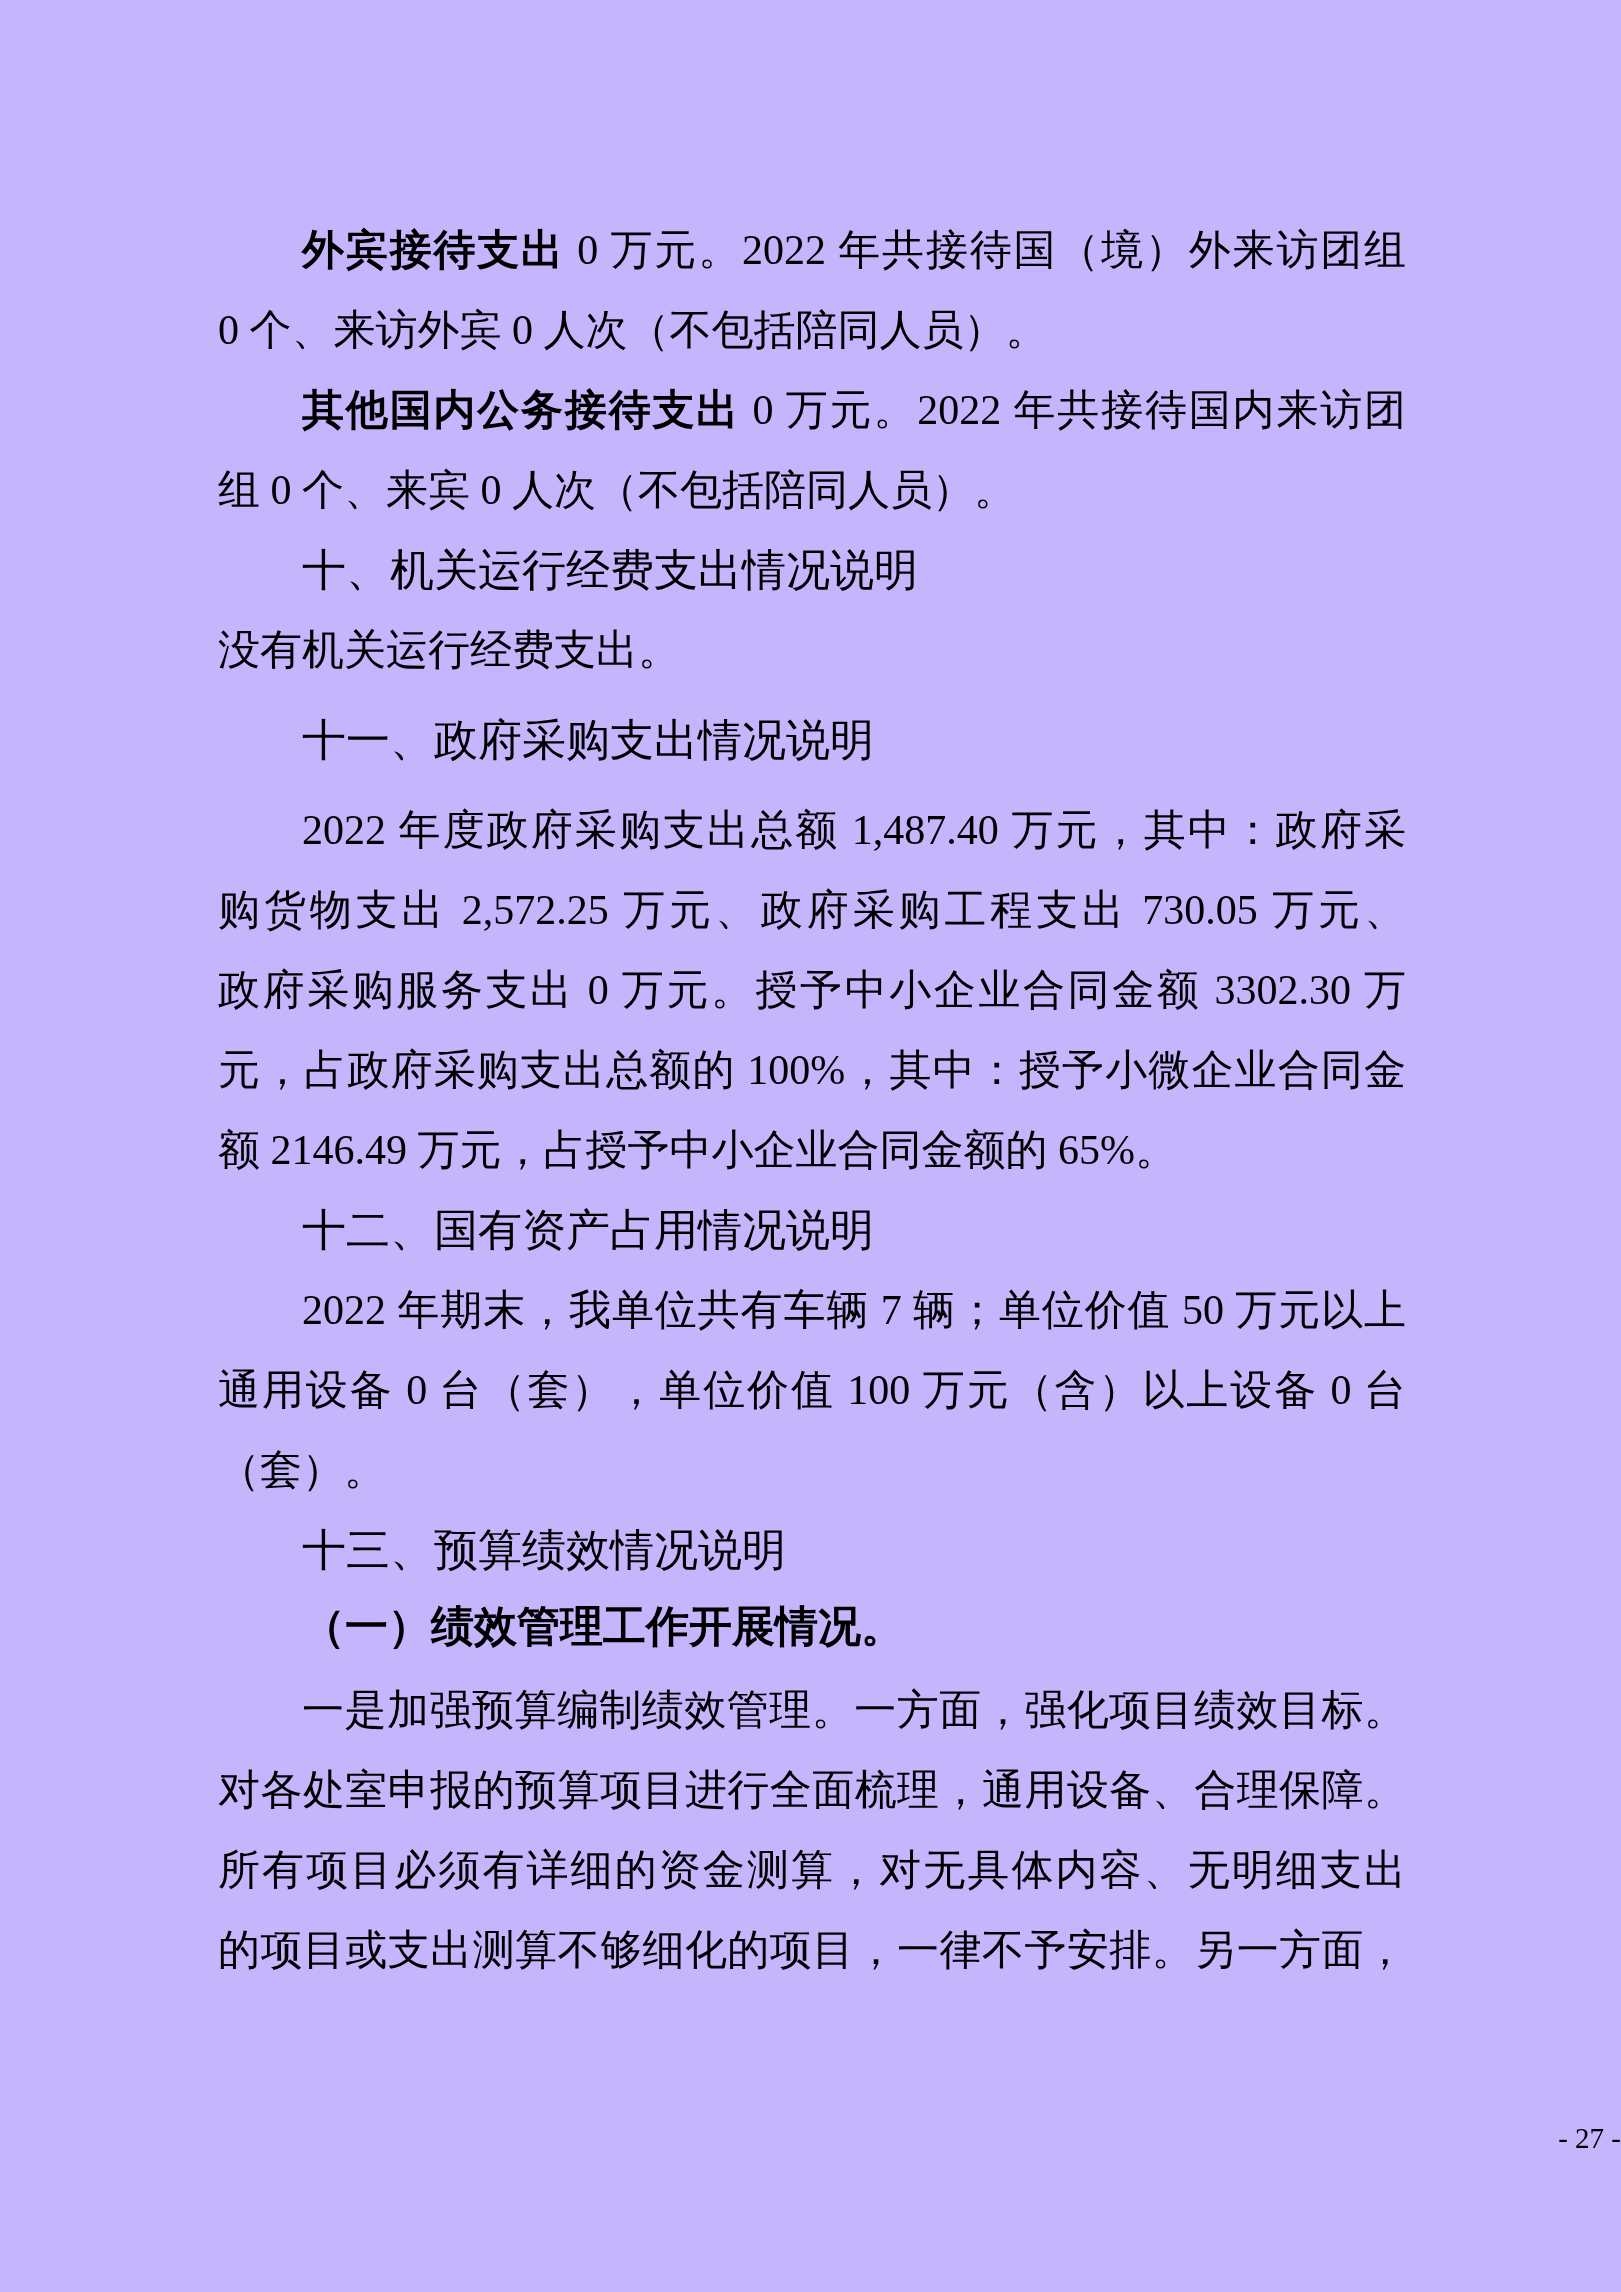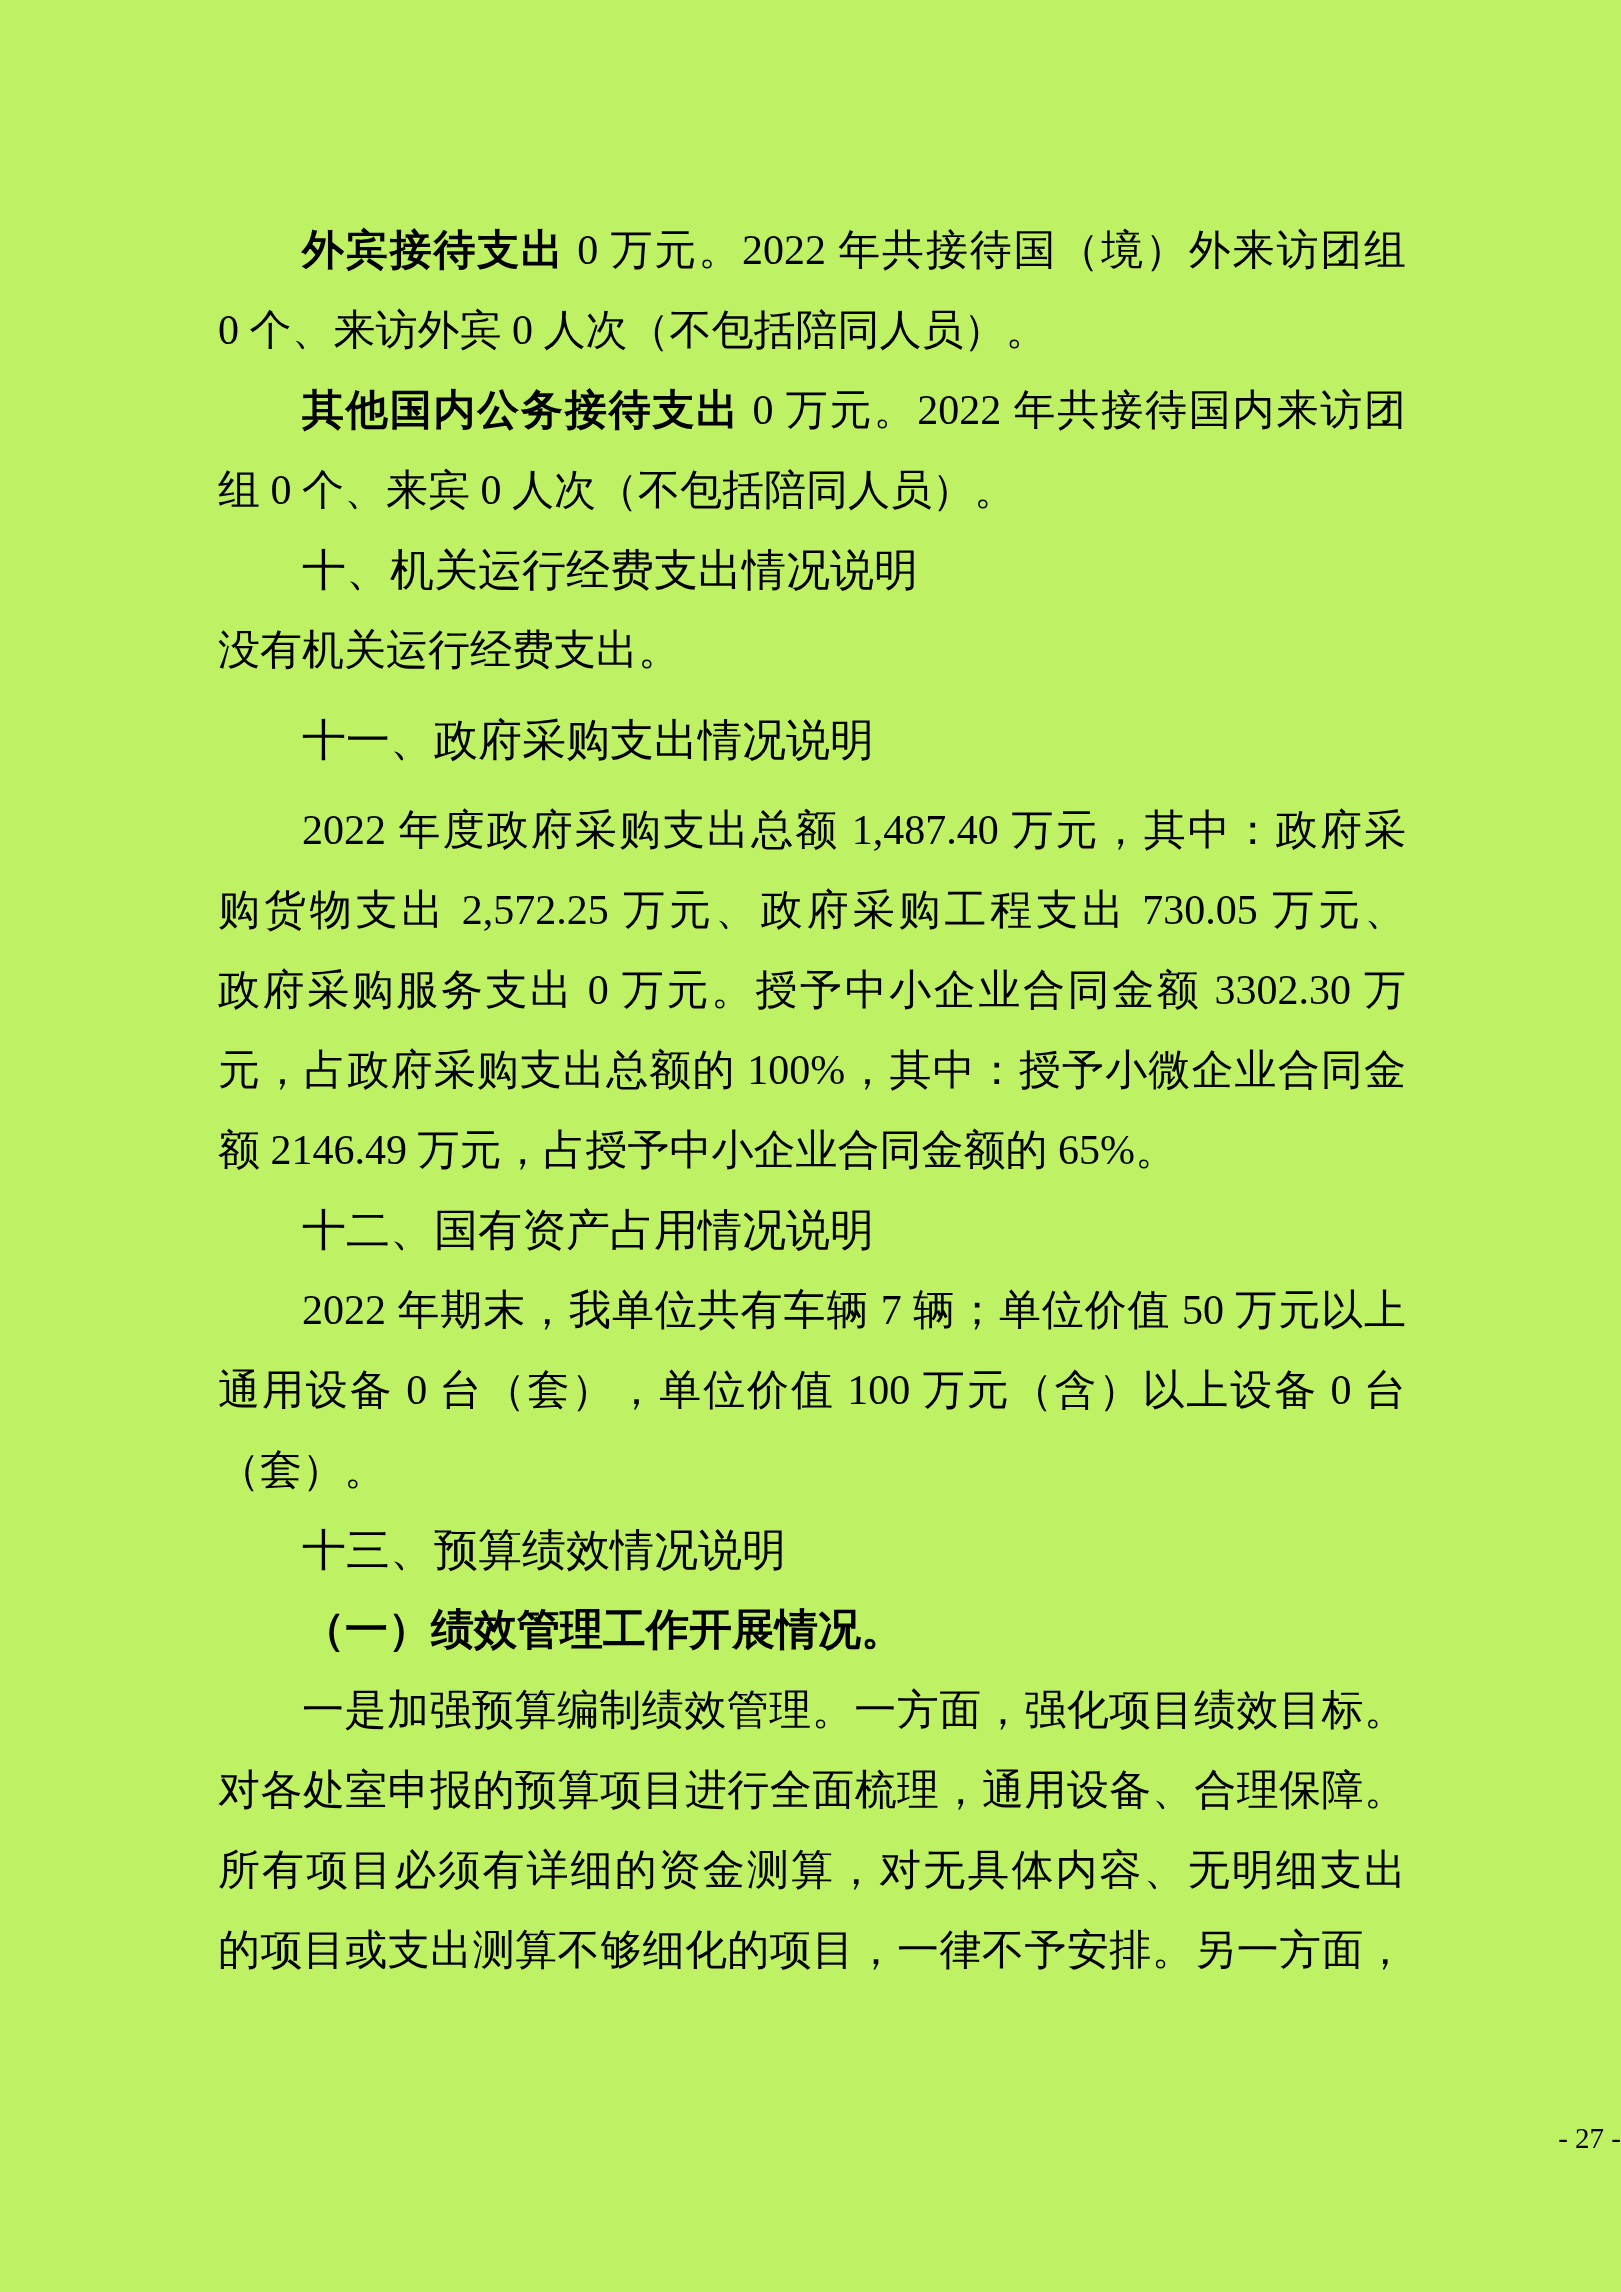--- a/index.html
+++ b/index.html
@@ -4,21 +4,21 @@
 <style>
   html, body {
     margin: 0;
     padding: 0;
     background: #ffffff;
   }
   .page {
     position: relative;
     width: 1621px;
     height: 2293px;
-    background: #bef264;
+    background: #c4b5fd;
     overflow: hidden;
     color: #000000;
   }
   .text-column {
     position: absolute;
     left: 218px;
     top: 210px;
     width: 1188px;
   }
   .line {
@@ -39,21 +39,21 @@
   .line .lead {
     font-weight: bold;
   }
   .line.heading {
     font-family: "Liberation Sans", sans-serif;
     font-weight: normal;
     font-size: 44px;
     text-align-last: left;
   }
   .line.subheading {
-    font-family: Liberation Serif, serif;
+    font-family: Liberation Mono, monospace;
     font-weight: bold;
     font-size: 43px;
     text-align-last: left;
   }
   .line.spaced {
     margin-top: 9.8px;
     margin-bottom: 9.8px;
   }
   .footer {
     position: absolute;

